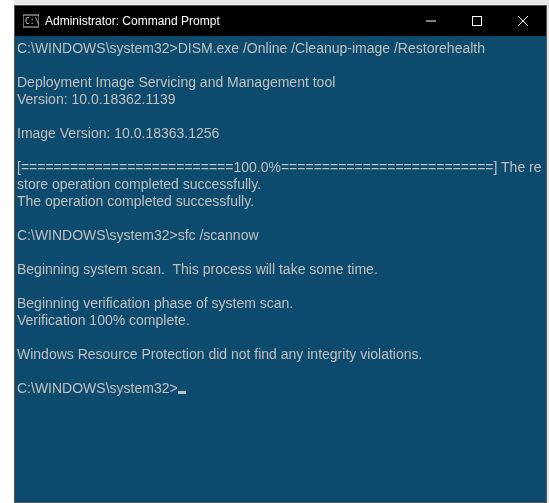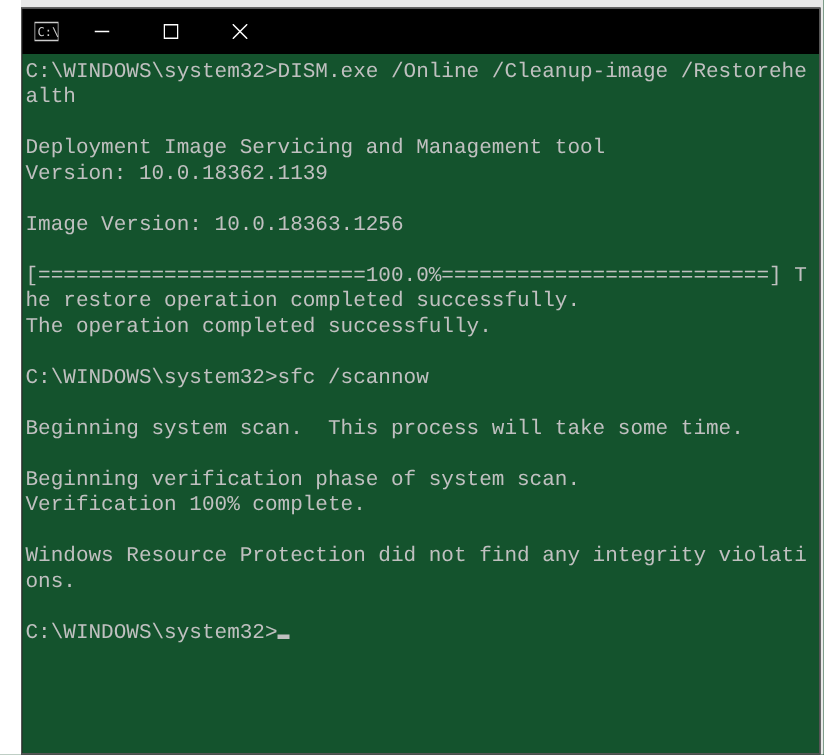--- a/index.html
+++ b/index.html
@@ -65,23 +65,23 @@
       display: flex;
       align-items: center;
       justify-content: center;
       color: #fff;
       font-family: "Segoe UI", sans-serif;
       cursor: default;
     }
     .tb-btn svg { display: block; }
     .terminal {
       flex: 1;
-      background: #14532d;
+      background: #0c4a6e;
       color: #c0c0c0;
-      font-family: Liberation Mono, monospace;
+      font-family: Liberation Sans, sans-serif;
       font-size: 14px;
       line-height: 17px;
       padding: 4px 2px;
       white-space: pre-wrap;
       word-break: break-all;
       overflow: hidden;
     }
     .cursor {
       display: inline-block;
       width: 8px;
@@ -98,20 +98,21 @@
 <div class="bg-fragments"></div>
 
 <div class="window">
   <div class="titlebar">
     <span class="titlebar-icon">
       <svg width="16" height="16" viewBox="0 0 16 16">
         <rect x="0" y="2" width="16" height="12" fill="#000" stroke="#ccc" stroke-width="1"></rect>
         <text x="2" y="11" font-size="8" fill="#ccc" font-family="monospace">C:\</text>
       </svg>
     </span>
+    <span class="titlebar-title">Administrator: Command Prompt</span>
     <div class="titlebar-buttons">
       <div class="tb-btn">
         <svg width="10" height="10" viewBox="0 0 10 10">
             <line x1="0" y1="5" x2="10" y2="5" stroke="#fff" stroke-width="1"></line>
           </svg>
       </div>
       <div class="tb-btn">
         <svg width="10" height="10" viewBox="0 0 10 10">
             <rect x="0.5" y="0.5" width="9" height="9" fill="none" stroke="#fff" stroke-width="1"></rect>
           </svg>

